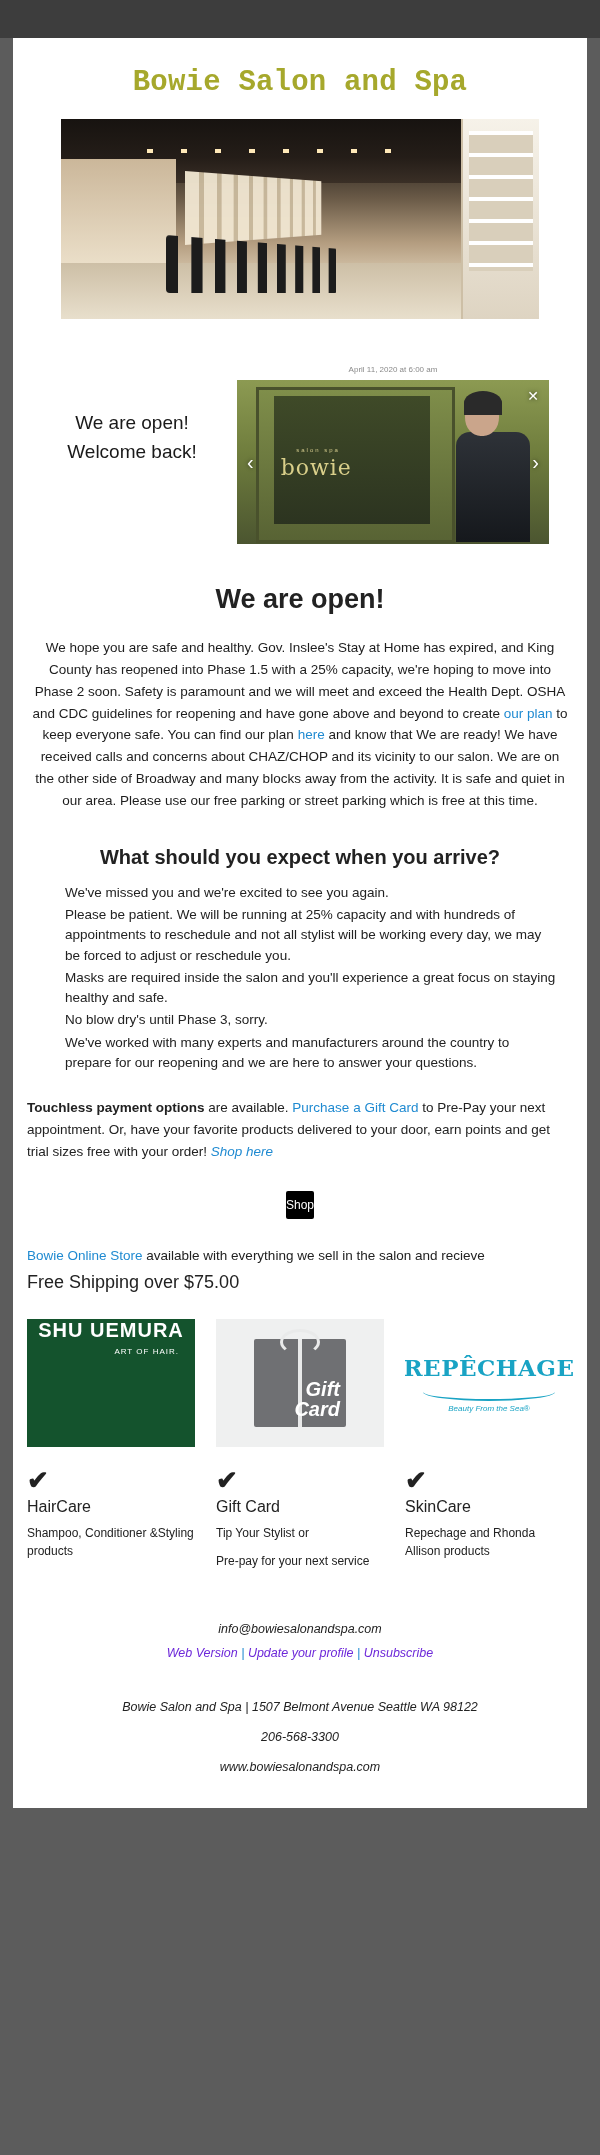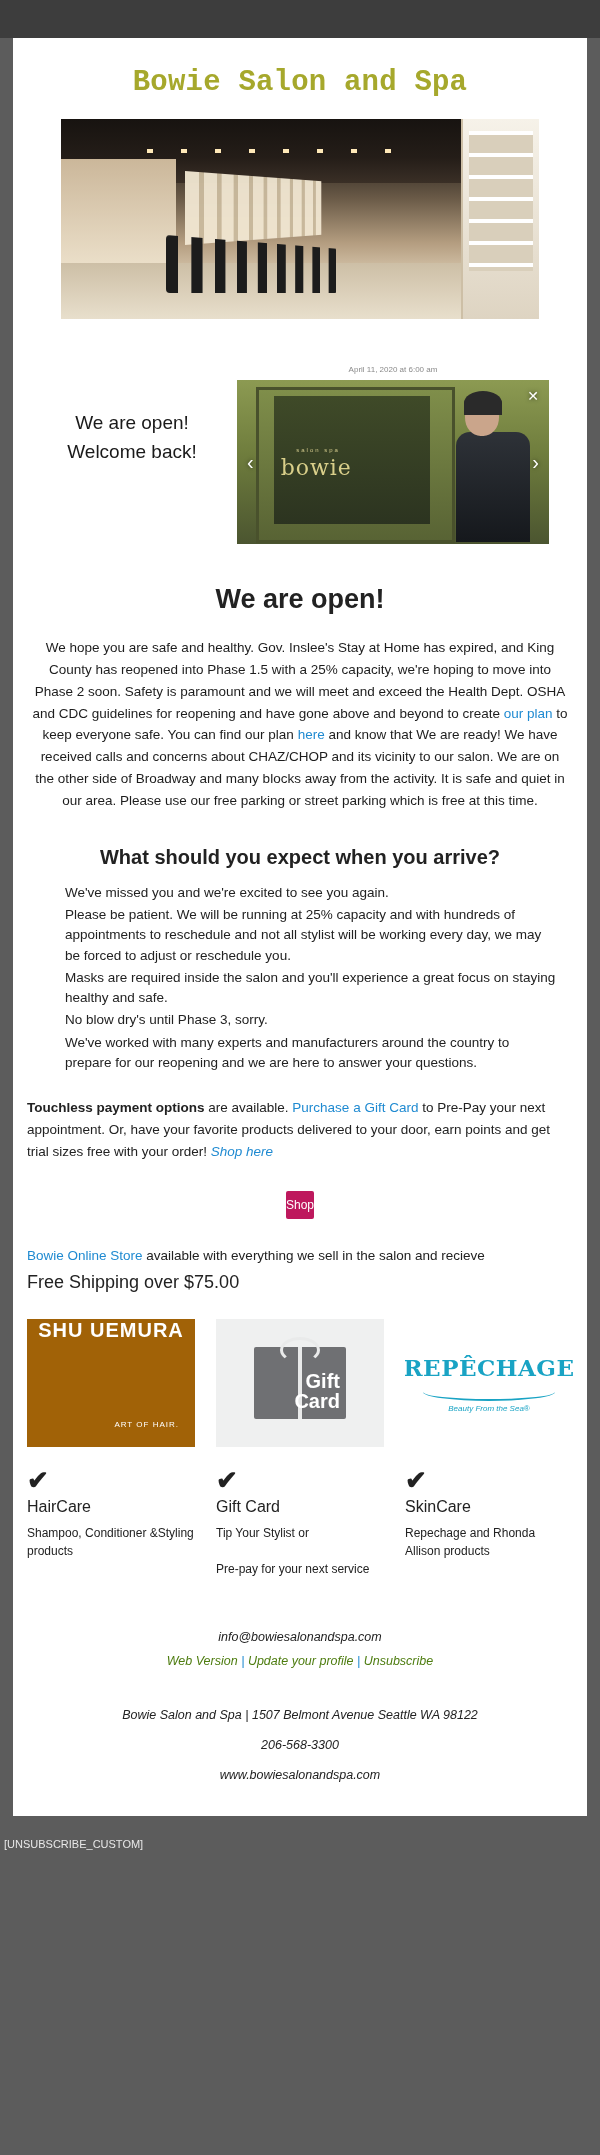--- a/index.html
+++ b/index.html
@@ -269,21 +269,21 @@
     line-height: 1.62;
     padding: 22px 14px 0 14px;
   }
   .touchless b { font-weight: bold; }
   .shop-btn-row {
     text-align: center;
     padding: 28px 0 26px 0;
   }
   .shop-btn {
     display: inline-block;
-    background: #be185d;
+    background: #000000;
     color: #fff;
     font-size: 12px;
     padding: 7px 0;
     border-radius: 2px;
   }
   .store-line {
     font-size: 13.5px;
     line-height: 1.6;
     padding: 0 14px;
   }
@@ -302,47 +302,48 @@
   .card { width: 168px; }
   .card-img {
     height: 128px;
     display: flex;
     align-items: center;
     justify-content: center;
     position: relative;
     overflow: hidden;
   }
   .card-img.shu {
-    background: #a16207;
+    background: #14532d;
     flex-direction: column;
-    justify-content: space-between;
+    justify-content: flex-start;
     padding-bottom: 18px;
     box-sizing: border-box;
   }
   .shu-name {
     color: #fff;
     font-size: 20px;
     font-weight: bold;
     letter-spacing: 1px;
   }
   .shu-sub {
     color: #fff;
     font-size: 8px;
     letter-spacing: 1px;
     align-self: flex-end;
     padding-right: 16px;
     margin-top: 5px;
   }
   .card-img.gift { background: #eff0f0; }
   .gift-box {
     width: 92px;
-    height: 72px;
+    height: 88px;
     background: #6f7073;
     position: relative;
     border-radius: 2px;
+    font-style: italic;
   }
   .gift-box .bow {
     position: absolute;
     top: -10px; left: 50%;
     transform: translateX(-50%);
     width: 34px; height: 20px;
     border: 3px solid #e9eaea;
     border-radius: 50%;
     border-bottom-color: transparent;
   }
@@ -397,21 +398,21 @@
     color: #222;
   }
 
   .footer {
     padding: 48px 14px 0 14px;
     text-align: center;
     font-size: 12.5px;
     line-height: 1.9;
     font-style: italic;
   }
-  .footer .links a { color: #4d7c0f; }
+  .footer .links a { color: #6d28d9; }
   .footer .sep { color: #1f8ad1; }
   .footer-addr {
     padding-top: 26px;
     font-size: 12.5px;
     line-height: 2.4;
   }
   .bottom-band {
     padding: 22px 0 0 4px;
     color: #e8e8e8;
     font-size: 11px;
@@ -512,21 +513,21 @@
             <div class="gift-txt">
               <span>Gift</span><br>
               <span>Card</span>
             </div>
           </div>
         </div>
         <div class="check">✔</div>
         <div class="card-title">Gift Card</div>
         <div class="card-desc">
           <div>Tip Your Stylist or</div>
-          <div style="margin-top:18px">Pre-pay for your next service</div>
+          <div style="margin-top:10px">Pre-pay for your next service</div>
         </div>
       </div>
 
       <div class="card">
         <div class="card-img rep">
           <div class="rep-name">REPÊCHAGE</div>
           <div class="rep-wave"></div>
           <div class="rep-sub">Beauty From the Sea®</div>
         </div>
         <div class="check">✔</div>
@@ -548,15 +549,14 @@
       <div class="footer-addr">
         <div>Bowie Salon and Spa | 1507 Belmont Avenue Seattle WA 98122</div>
         <div>206-568-3300</div>
         <div>www.bowiesalonandspa.com</div>
       </div>
     </div>
 
     <div class="spacer-bottom"></div>
   </div>
 
-  <div class="bottom-band">[UNSUBSCRIBE_CUSTOM]</div>
 
 </div>
 
 </body></html>

